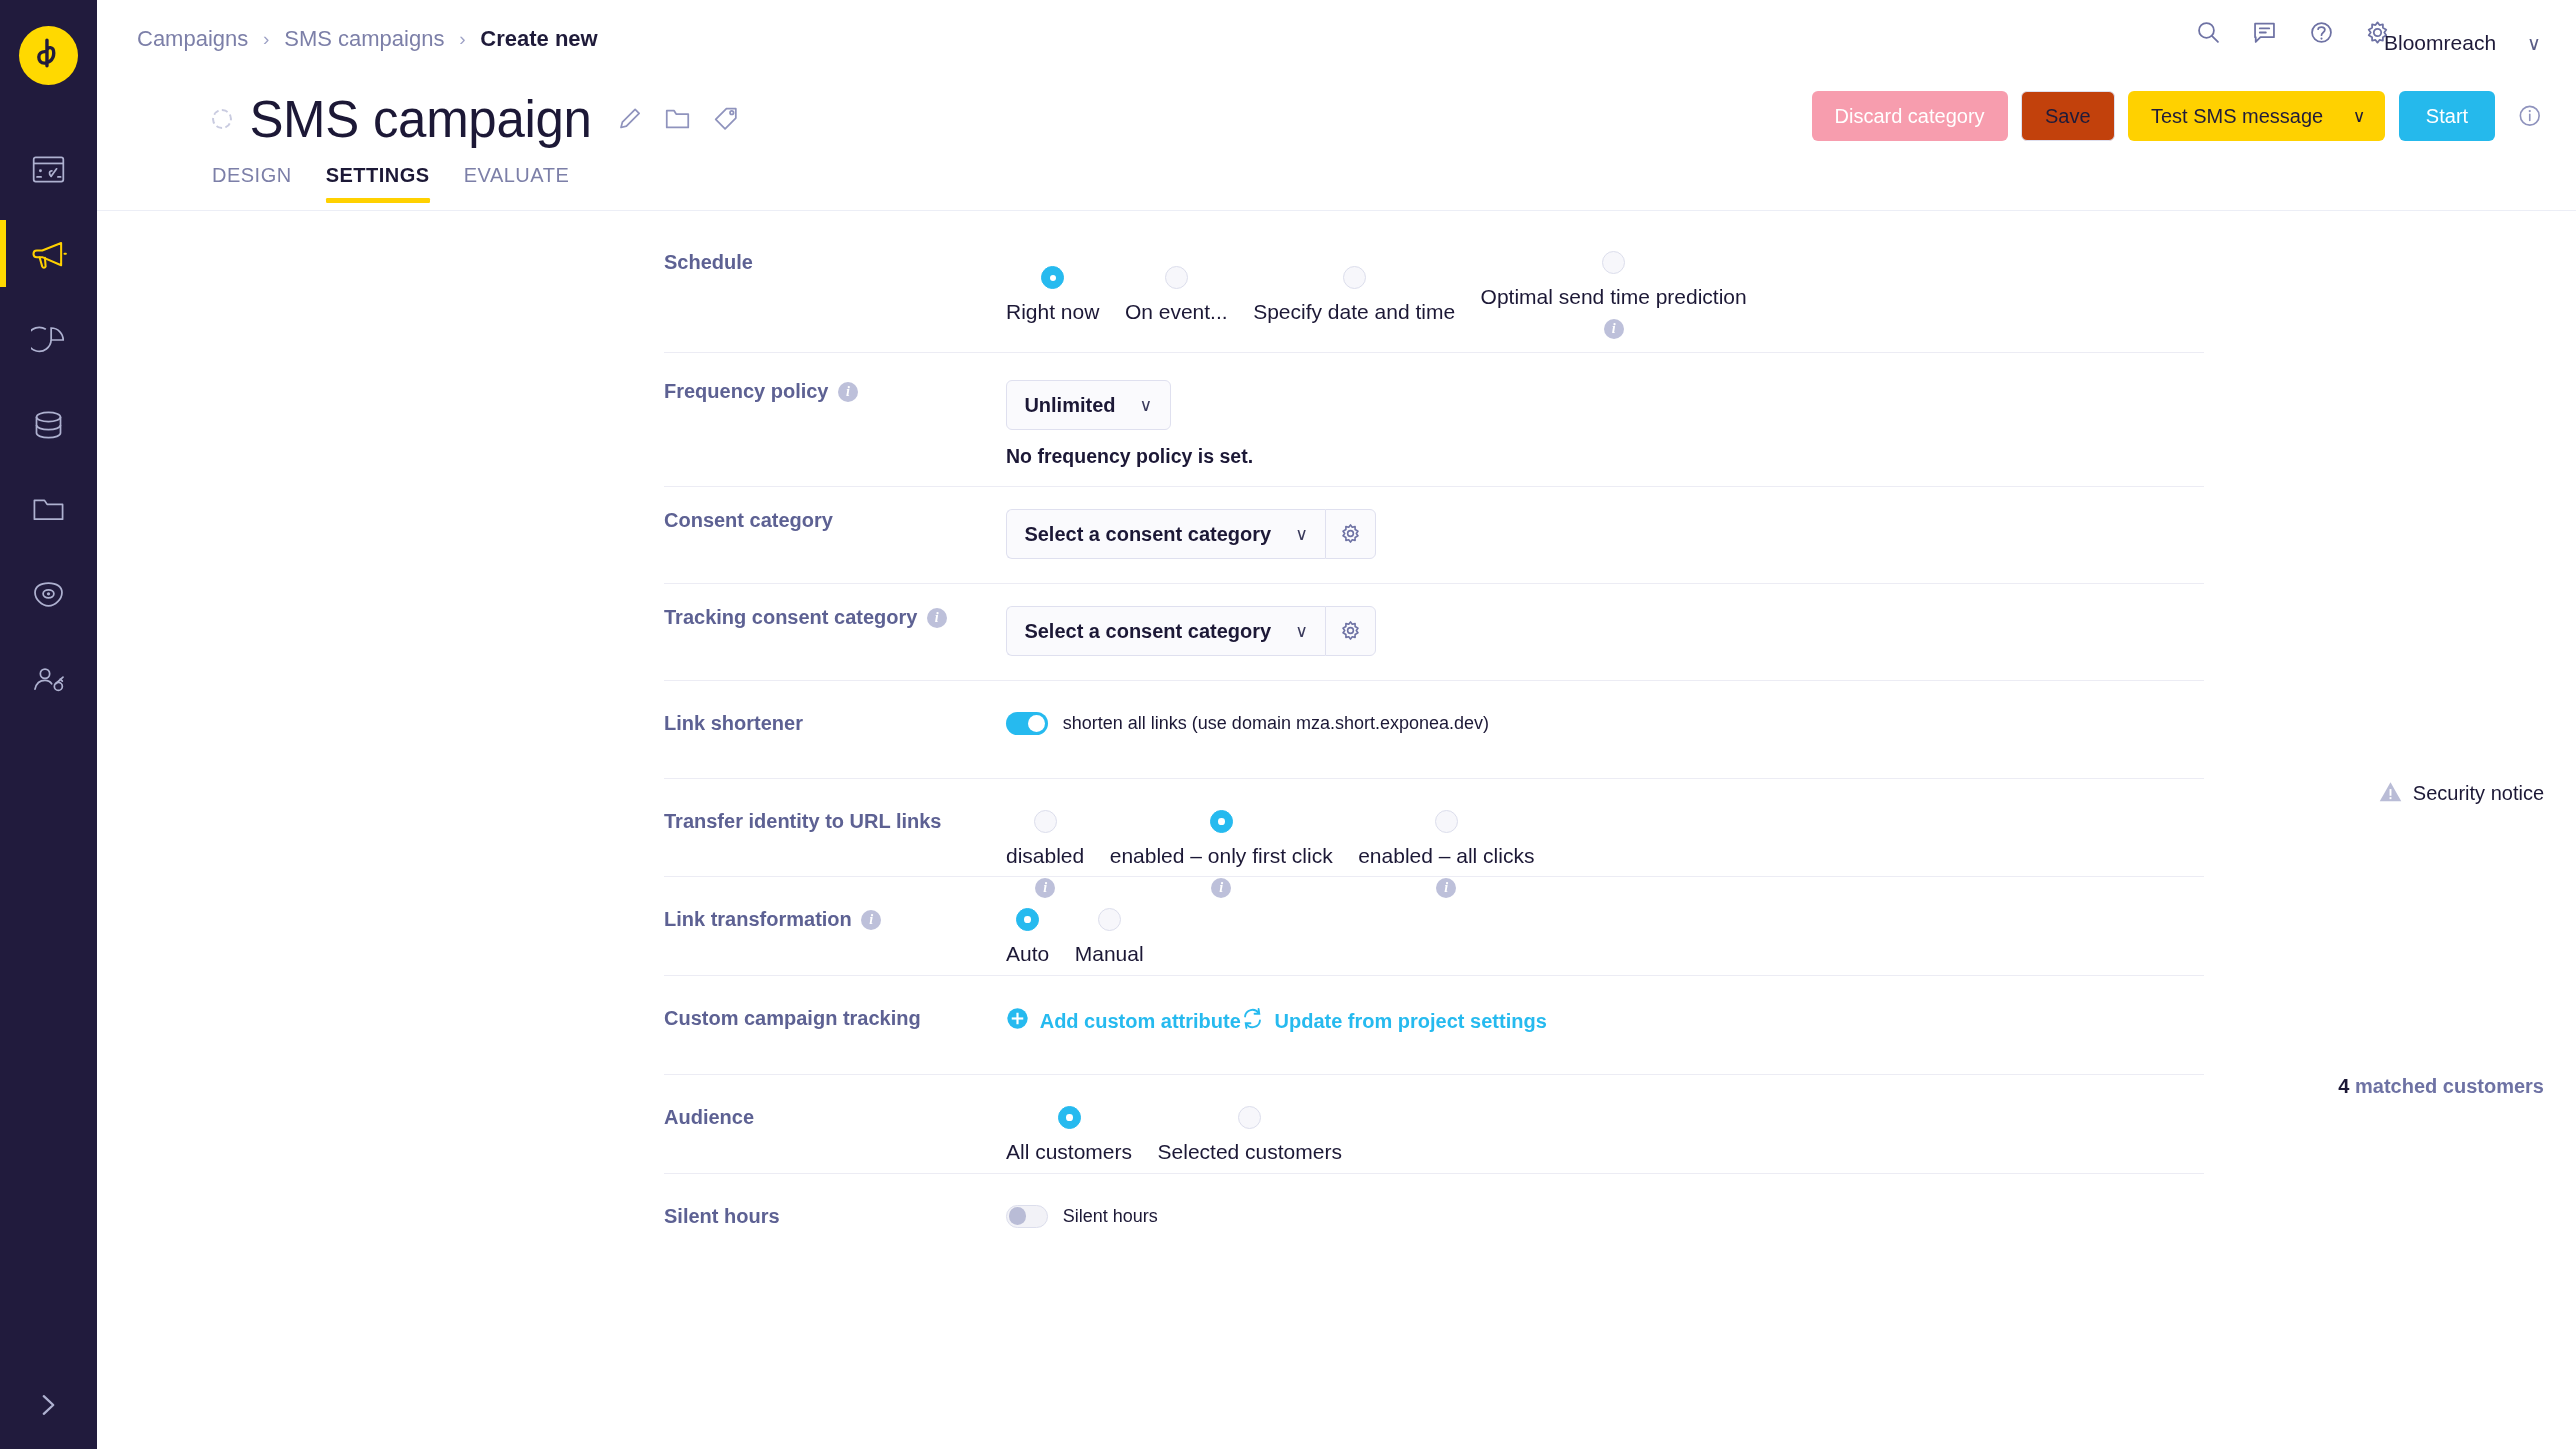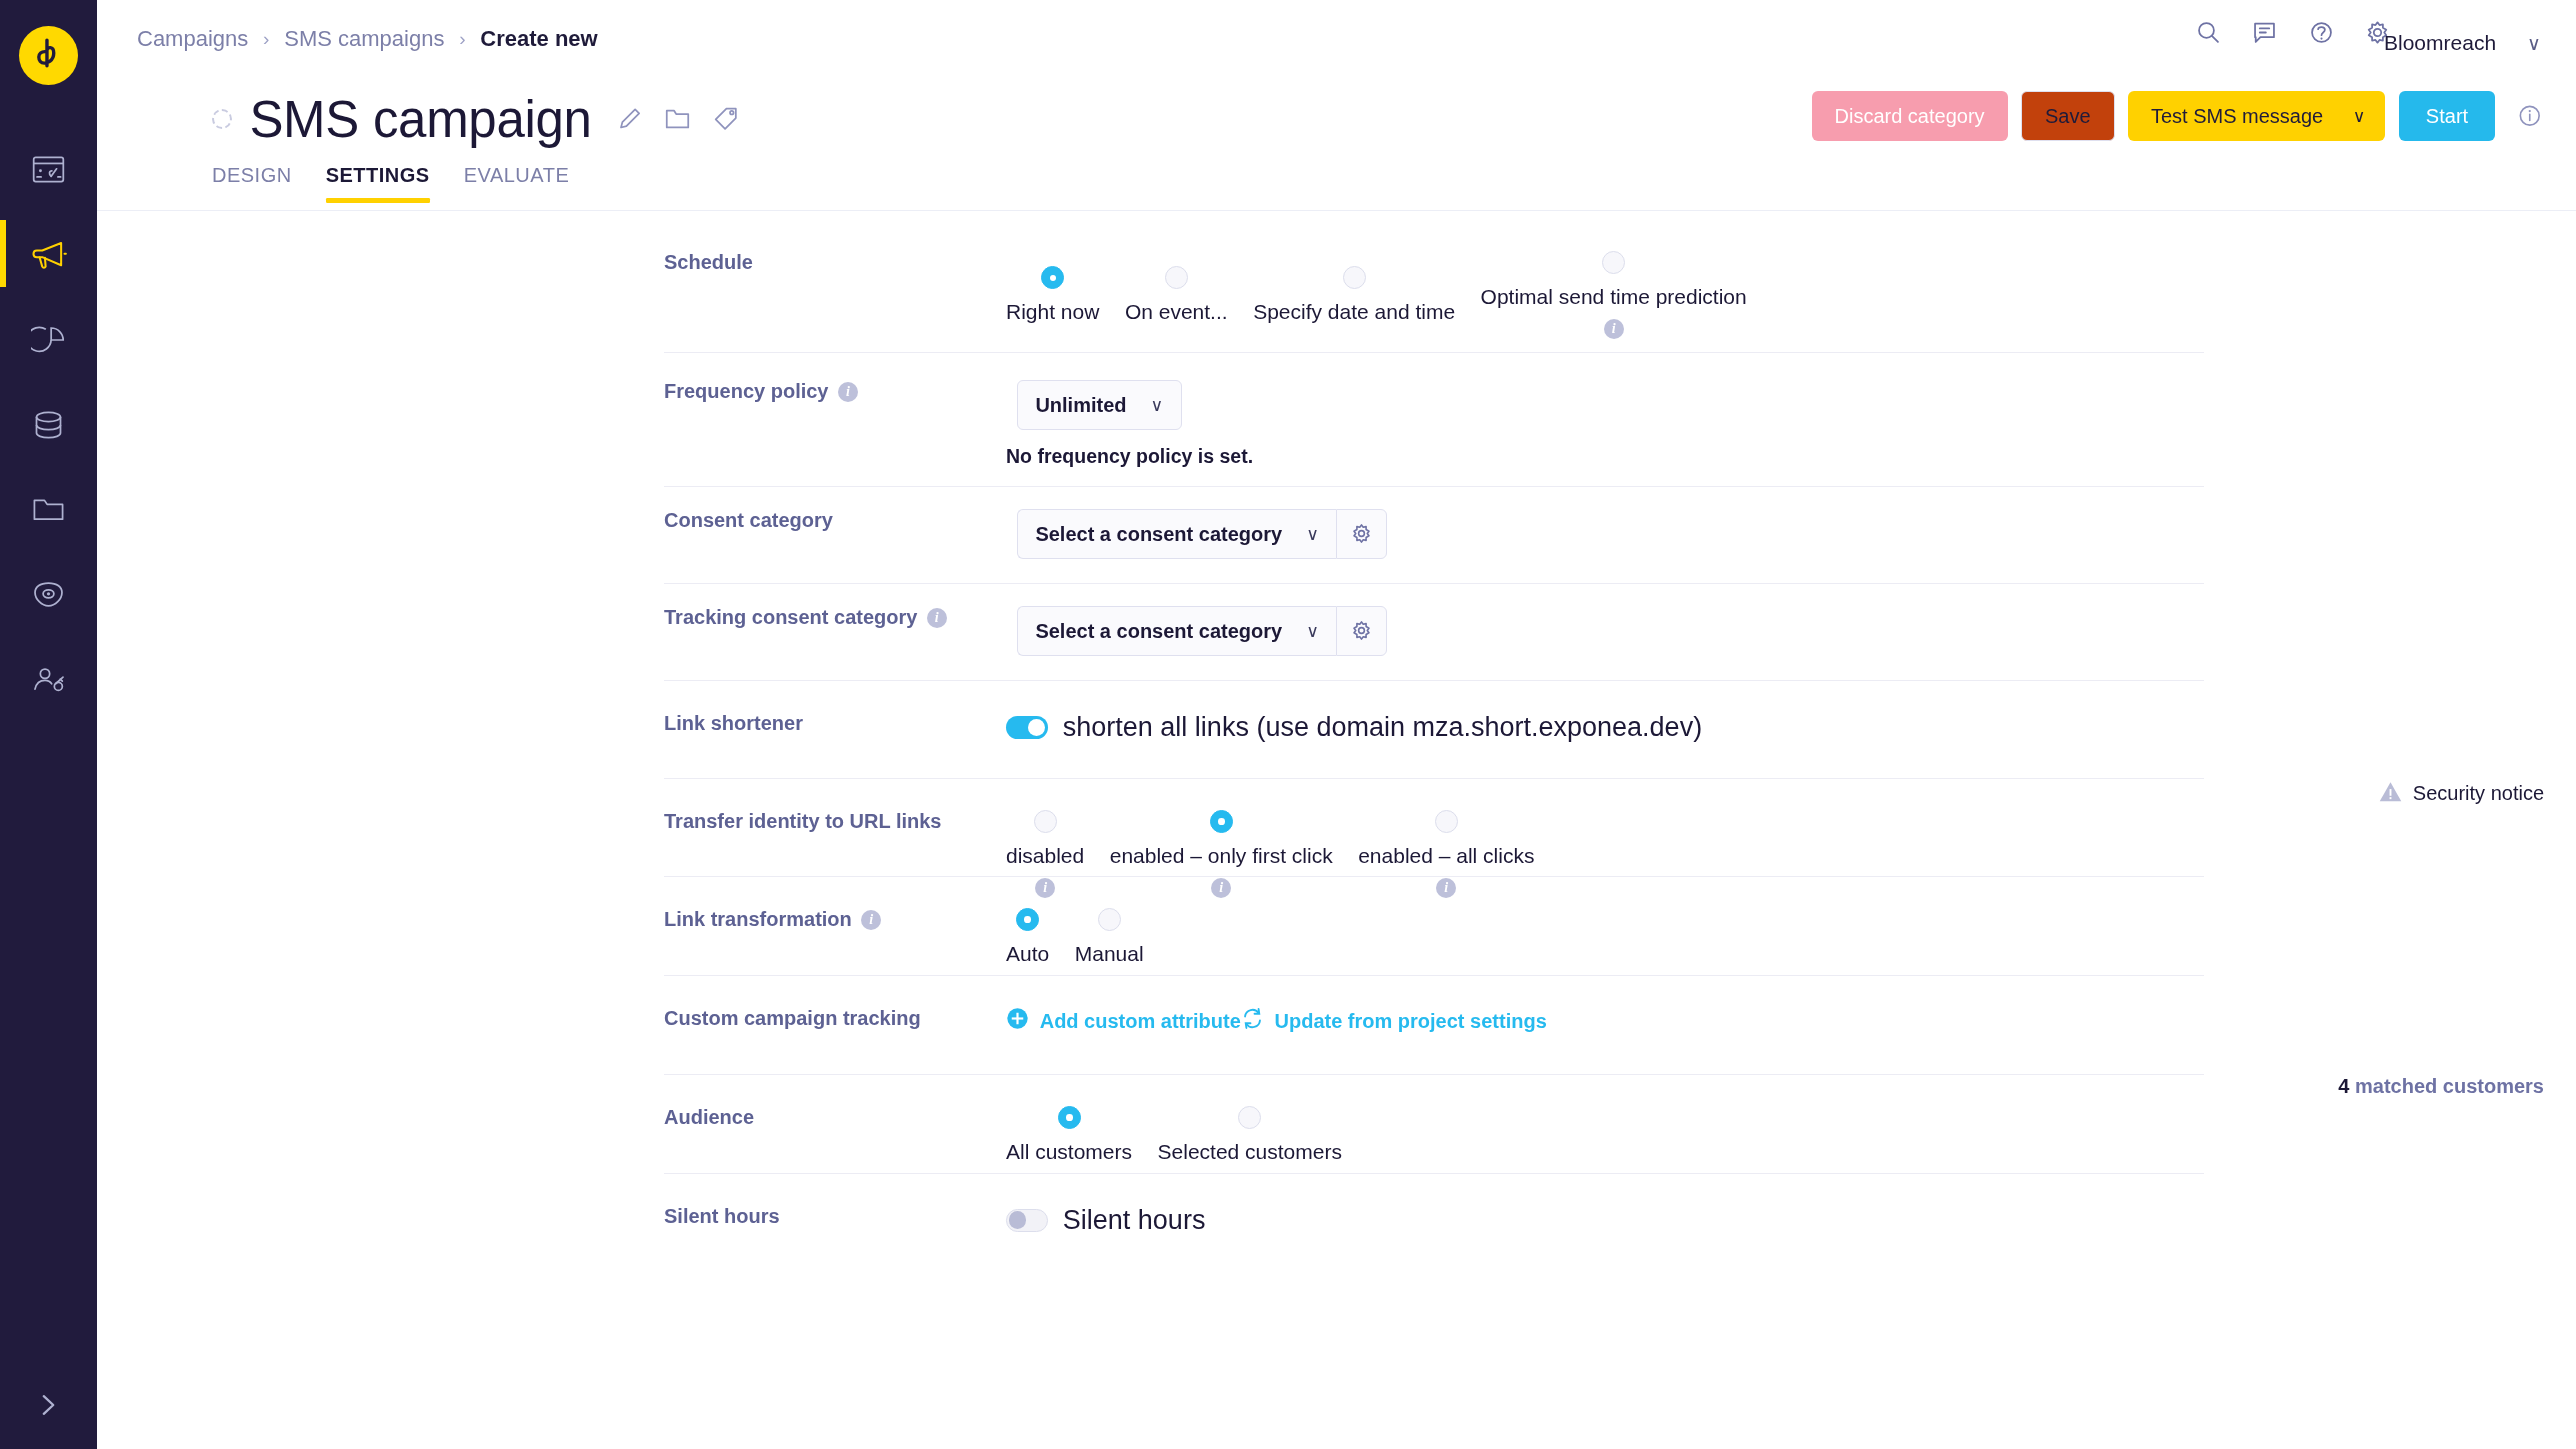--- a/index.html
+++ b/index.html
@@ -160,21 +160,21 @@
     content: ""; position: absolute; left: 7.4px; top: 7.4px;
     width: 6.7px; height: 6.7px; border-radius: 50%; background: #ffffff;
   }
   .radio-label { font-size: 21px; color: #1c1836; white-space: nowrap; }
 
   
   .select {
     height: 50px; background: #fafafd; border: 1.3px solid #dfe0ef;
     border-radius: 6px; display: inline-flex; align-items: center;
     padding: 0 17.4px; font-size: 20px; color: #1c1836; cursor: pointer;
-    gap: 24px; font-weight: bold; margin-left: 11px;
+    gap: 24px; font-weight: bold;
   }
   .select .chev { color: #3a3a5c; font-size: 17.4px; font-weight: normal; }
   .select-combo { display: inline-flex; align-items: stretch; }
   .select-combo .select { border-top-right-radius: 0; border-bottom-right-radius: 0; border-right: none; }
   .gear-btn {
     width: 51px; height: 50px; background: #fafafd;
     border: 1.3px solid #dfe0ef; border-top-right-radius: 6px; border-bottom-right-radius: 6px;
     display: flex; align-items: center; justify-content: center; cursor: pointer;
   }
   .sub-note { font-size: 19.5px; color: #1c1836; margin-top: 14.8px; font-weight: bold; }
@@ -184,21 +184,21 @@
   .toggle {
     width: 42px; height: 23px; border-radius: 11.4px; position: relative;
     background: #26baef; flex: 0 0 42px; cursor: pointer;
   }
   .toggle .knob {
     position: absolute; top: 2.7px; left: 21.5px;
     width: 17.4px; height: 17.4px; border-radius: 50%; background: #fff;
   }
   .toggle.off { background: #f2f2f7; border: 1.3px solid #dcdeec; }
   .toggle.off .knob { left: 2px; top: 1.3px; background: #b9bcd6; }
-  .toggle-label { font-size: 27px; color: #1c1836; }
+  .toggle-label { font-size: 18px; color: #1c1836; }
 
   
   .security-notice {
     position: absolute; right: 32px; top: 2.7px;
     display: flex; align-items: center; gap: 10.7px;
     font-size: 20px; color: #1c1836; cursor: pointer;
   }
   
   .matched {
     position: absolute; right: 32px; top: 1.3px;

